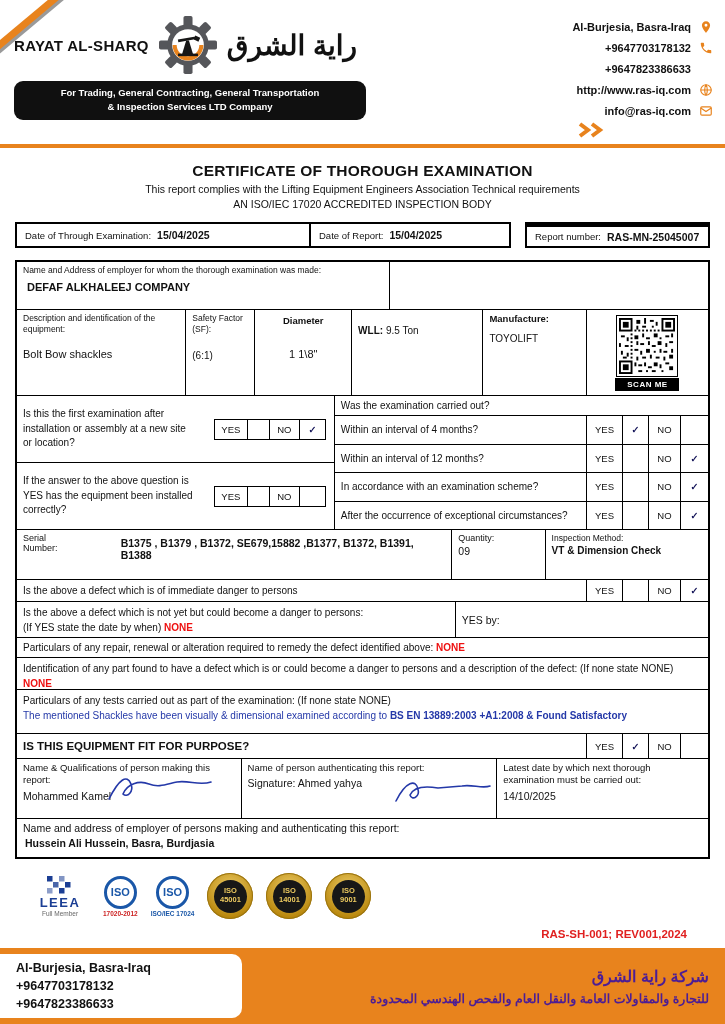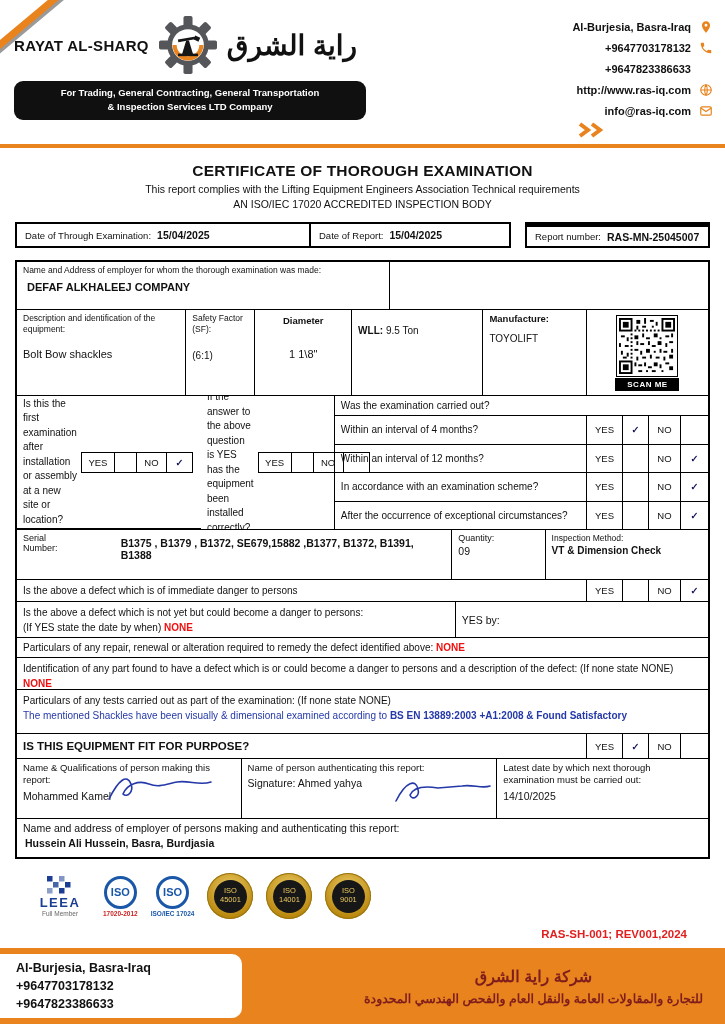--- a/index.html
+++ b/index.html
@@ -65,21 +65,21 @@
   .eq-desc .val{font-size:11px;margin-top:14px}
   .sf-val{margin-top:16px;font-size:10px}
   .dia-label{font-weight:bold;font-size:9.5px;text-align:center;margin-top:2px}
   .dia-val{font-size:11px;text-align:center;margin-top:22px}
   .wll-line{margin-top:12px;font-size:10px}
   .man-val{margin-top:9px;font-size:10px}
   .qr-frame{border:1px solid #000;background:#fff;padding:2px;line-height:0}
   .scanme{background:#000;color:#fff;font-size:8px;font-weight:bold;text-align:center;width:64px;padding:2px 0;letter-spacing:.5px;margin-top:1px}
 
   .r-c{height:134px}
-  .qcol-l{width:46%;display:flex;flex-direction:row}
+  .qcol-l{width:46%;display:flex;flex-direction:column}
   .qcol-r{width:54%;display:flex;flex-direction:column}
   .qblock{flex:1;display:flex;align-items:center;padding:2px 6px;gap:4px}
   .qblock.first{border-bottom:1px solid #000}
   .qtext{width:56%;font-size:10px;line-height:1.45}
   .ckbox{display:flex;margin-left:auto;margin-right:2px}
   .ck{border:1px solid #000;height:21px;display:flex;align-items:center;justify-content:center;font-size:9.5px}
   .ck + .ck{border-left:none}
   .ck.w-yes{width:34px}.ck.w-box{width:22px}.ck.w-no{width:30px}.ck.w-box2{width:26px}
   .carried-hd{padding:4px 6px;border-bottom:1px solid #000;font-size:10px}
   .carried-row{display:flex;align-items:stretch;border-bottom:1px solid #000;flex:1}
@@ -126,28 +126,28 @@
   .badges{display:flex;align-items:center;gap:13px;margin:10px 0 0 30px;height:54px}
   .badge-leea{display:flex;flex-direction:column;align-items:center;width:60px}
   .leea-txt{font-size:13px;font-weight:bold;color:#1B3E94;letter-spacing:1.5px;margin-top:1px}
   .leea-sub{font-size:6.5px;color:#666}
   .badge-iso{display:flex;flex-direction:column;align-items:center}
   .iso-circle{width:33px;height:33px;border:3px solid #1A57A8;border-radius:50%;display:flex;align-items:center;justify-content:center;font-weight:bold;color:#1A57A8;font-size:11px}
   .iso-sub{font-size:6.5px;margin-top:1px;font-weight:bold}
   .iso-sub.red2{color:#C22;font-weight:bold}
   .iso-sub.blue2{color:#1A57A8}
   .badge-gold{width:46px;height:46px;border-radius:50%;background:radial-gradient(circle at 50% 35%,#EFCF6A,#B8860B 75%);display:flex;align-items:center;justify-content:center;box-shadow:0 0 0 1px #9a7410 inset}
-  .gold-inner{width:33px;height:33px;border-radius:50%;background:#171717;color:#EECB60;display:flex;align-items:center;justify-content:center;font-size:7.5px;font-weight:normal;text-align:center;line-height:1.15;padding:2px}
+  .gold-inner{width:33px;height:33px;border-radius:50%;background:#171717;color:#EECB60;display:flex;align-items:center;justify-content:center;font-size:7.5px;font-weight:bold;text-align:center;line-height:1.15;padding:2px}
 
   
   .rev{position:absolute;right:38px;bottom:84px;color:#E02020;font-weight:bold;font-size:11.5px}
   .footer{position:absolute;left:0;right:0;bottom:0;height:76px;background:#E8831D;display:flex;align-items:center}
   .footer-white{background:#fff;height:64px;width:242px;border-radius:0 10px 10px 0;display:flex;flex-direction:column;justify-content:center;gap:4px;padding-left:16px}
   .footer-white div{font-weight:bold;font-size:12.5px}
-  .footer-ar{margin-left:auto;padding-right:22px;text-align:center;color:#7f1d1d;font-weight:bold}
+  .footer-ar{margin-left:auto;padding-right:16px;text-align:right;color:#4c1d95;font-weight:bold}
   .ar1{font-size:16px}
   .ar2{font-size:12.5px;margin-top:5px}
 </style>
 </head>
 <body>
 
 <div class="page">
 
   <div class="header">
     <div class="stripe-gray"></div>

